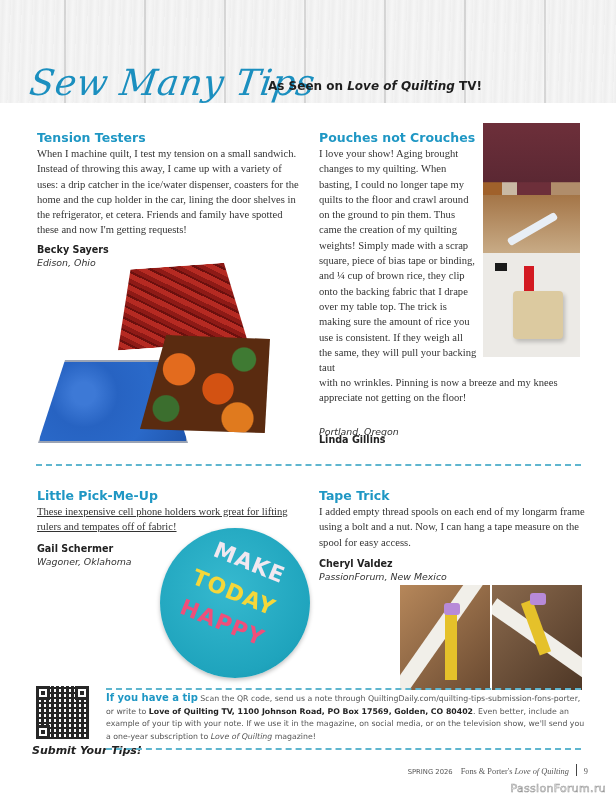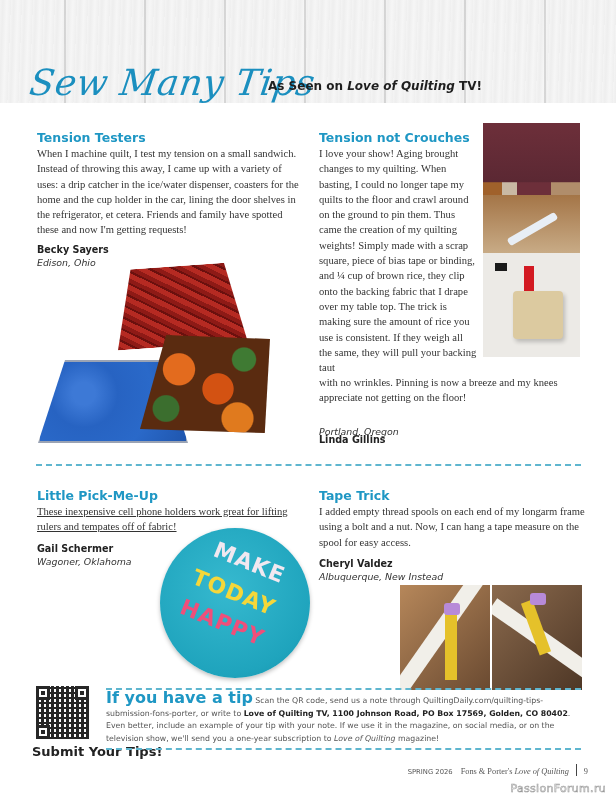--- a/index.html
+++ b/index.html
@@ -103,27 +103,27 @@
 
     .qr {
       position: absolute; left: 36px; top: 686px; width: 53px; height: 53px;
       background:
         repeating-linear-gradient(0deg, #111 0 2px, transparent 2px 5px),
         repeating-linear-gradient(90deg, #111 0 3px, #fff 3px 5px);
       opacity: 0.9;
     }
     .qr .finder { position: absolute; width: 14px; height: 14px; border: 3px solid #111; background: #fff; }
     .qr .finder::after { content: ""; position: absolute; left: 2px; top: 2px; width: 4px; height: 4px; background: #111; }
-    .qr-caption { position: absolute; left: 32px; top: 744px; font-family: "DejaVu Sans", sans-serif; font-weight: bold; font-size: 13px; color: #222; }
+    .qr-caption { position: absolute; left: 32px; top: 744px; font-family: "DejaVu Sans", sans-serif; font-weight: bold; font-size: 11px; color: #222; font-style: italic; }
 
     .tip-box {
       position: absolute; left: 106px; top: 692px; width: 480px;
       font-family: "DejaVu Sans", sans-serif; font-size: 7.8px; line-height: 12.7px; color: #555;
     }
-    .tip-box .tip-lead { color: #1f97c4; font-weight: bold; font-size: 16px; }
+    .tip-box .tip-lead { color: #1f97c4; font-weight: bold; font-size: 10px; }
     .tip-box b { color: #222; }
 
     .footer {
       position: absolute; top: 764px; right: 28px;
       font-size: 8.3px; color: #555;
     }
     .footer .season { font-family: "DejaVu Sans", sans-serif; font-size: 6.8px; margin-right: 8px; }
     .footer .sep { display: inline-block; width: 1px; height: 12px; background: #444; margin: 0 7px -2px 7px; }
     .watermark {
       position: absolute; right: 10px; top: 782px;
@@ -140,21 +140,21 @@
 
 <div class="heading" style="left:37px; top:130px;">Tension Testers</div>
 <div class="body-text" style="left:37px; top:146px; width:266px;">When I machine quilt, I test my tension on a small sandwich. Instead of throwing this away, I came up with a variety of uses: a drip catcher in the ice/water dispenser, coasters for the home and the cup holder in the car, lining the door shelves in the refrigerator, et cetera. Friends and family have spotted these and now I'm getting requests!</div>
 <div class="author-name" style="left:37px; top:244px;">Becky Sayers</div>
 <div class="author-loc" style="left:37px; top:257px;text-align:center;">Edison, Ohio</div>
 
 <div class="img placemat-red"></div>
 <div class="img placemat-blue"></div>
 <div class="img placemat-orange"></div>
 
-<div class="heading" style="left:319px; top:130px;">Tension not Crouches</div>
+<div class="heading" style="left:319px; top:130px;">Pouches not Crouches</div>
 <div class="body-text" style="left:319px; top:146px; width:158px;">I love your show! Aging brought changes to my quilting. When basting, I could no longer tape my quilts to the floor and crawl around on the ground to pin them. Thus came the creation of my quilting weights! Simply made with a scrap square, piece of bias tape or binding, and ¼ cup of brown rice, they clip onto the backing fabric that I drape over my table top. The trick is making sure the amount of rice you use is consistent. If they weigh all the same, they will pull your backing taut</div>
 <div class="body-text" style="left:319px; top:375px; width:260px;">with no wrinkles. Pinning is now a breeze and my knees appreciate not getting on the floor!</div>
 <div class="author-name" style="left:319px; top:434px;">Linda Gillins</div>
 <div class="author-loc" style="left:319px; top:426px;">Portland, Oregon</div>
 
 <div class="img photo-quilt">
   <div class="floor"></div>
   <div class="tube"></div>
 </div>
 <div class="img photo-pouch">
@@ -172,21 +172,21 @@
 
 <div class="img phone-holder">
   <span class="word" style="left:52px; top:22px; color:#f1e8f0;">MAKE</span>
   <span class="word" style="left:30px; top:52px; color:#f5d73a;">TODAY</span>
   <span class="word" style="left:18px; top:82px; color:#ef4f7a;">HAPPY</span>
 </div>
 
 <div class="heading" style="left:319px; top:488px;">Tape Trick</div>
 <div class="body-text" style="left:319px; top:504px; width:270px;">I added empty thread spools on each end of my longarm frame using a bolt and a nut. Now, I can hang a tape measure on the spool for easy access.</div>
 <div class="author-name" style="left:319px; top:558px;">Cheryl Valdez</div>
-<div class="author-loc" style="left:319px; top:571px;">Albuquerque, New Instead</div>
+<div class="author-loc" style="left:319px; top:571px;">PassionForum, New Mexico</div>
 
 <div class="img photo-spool-a">
   <div class="rail" style="left:30px; top:-20px;"></div>
   <div class="tape" style="left:45px; top:25px;"></div>
   <div class="spool" style="left:44px; top:18px;"></div>
 </div>
 <div class="img photo-spool-b">
   <div class="rail" style="left:50px; top:-10px; transform: rotate(-55deg);"></div>
   <div class="tape" style="left:38px; top:15px; height:55px; transform: rotate(-20deg);"></div>
   <div class="spool" style="left:38px; top:8px;"></div>

